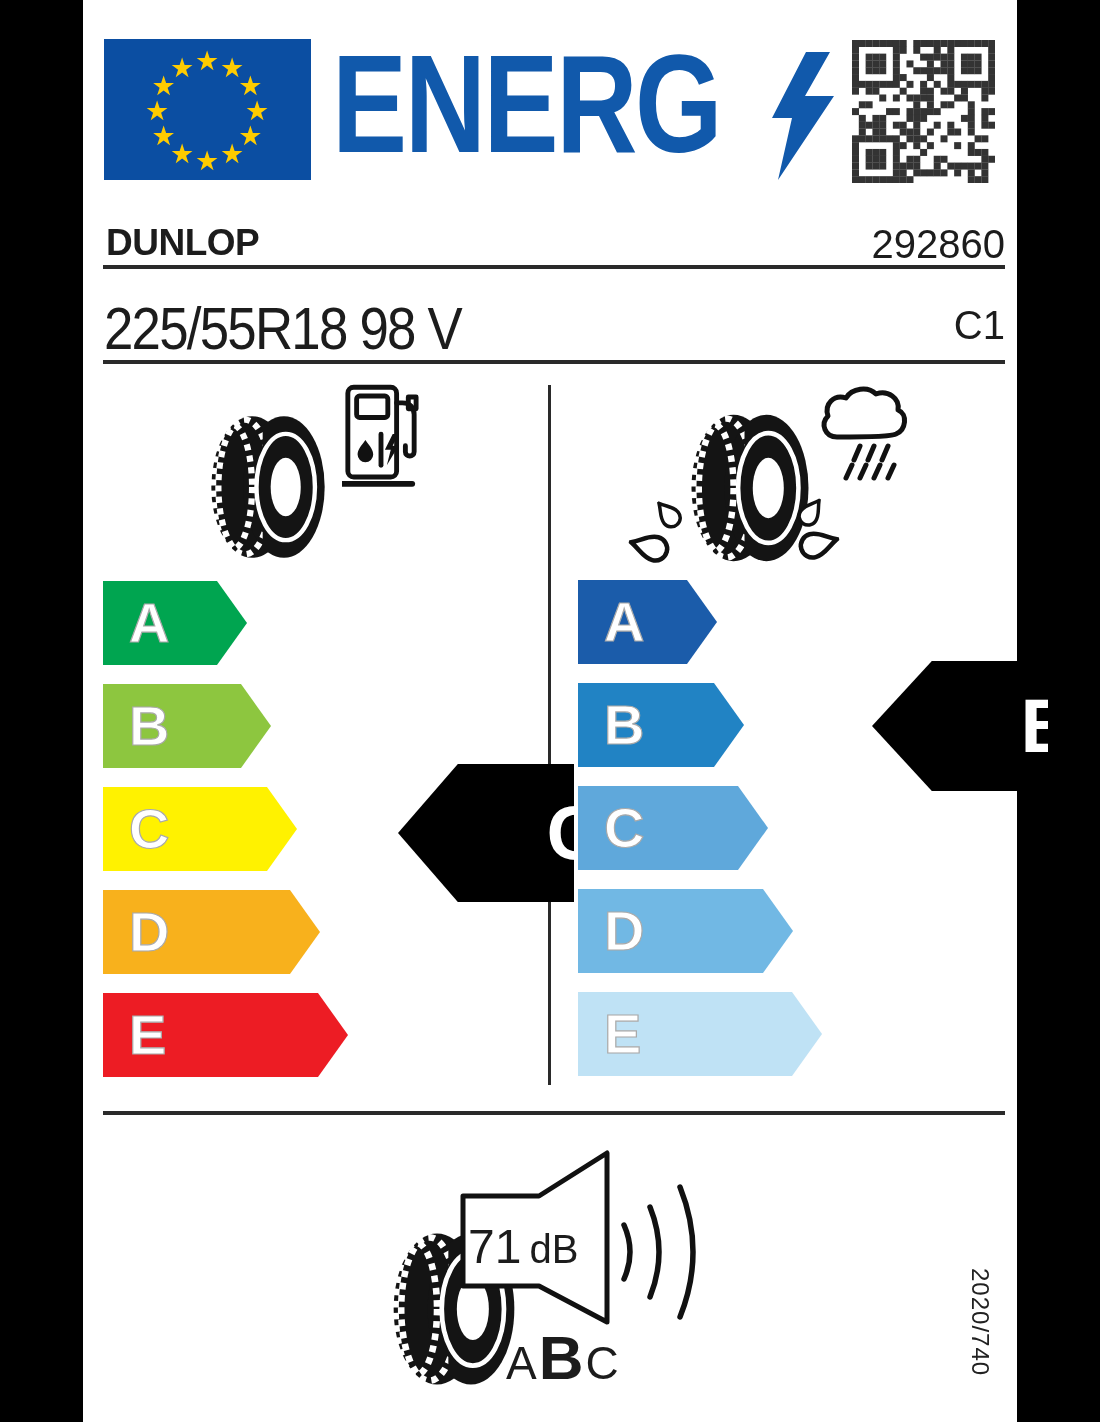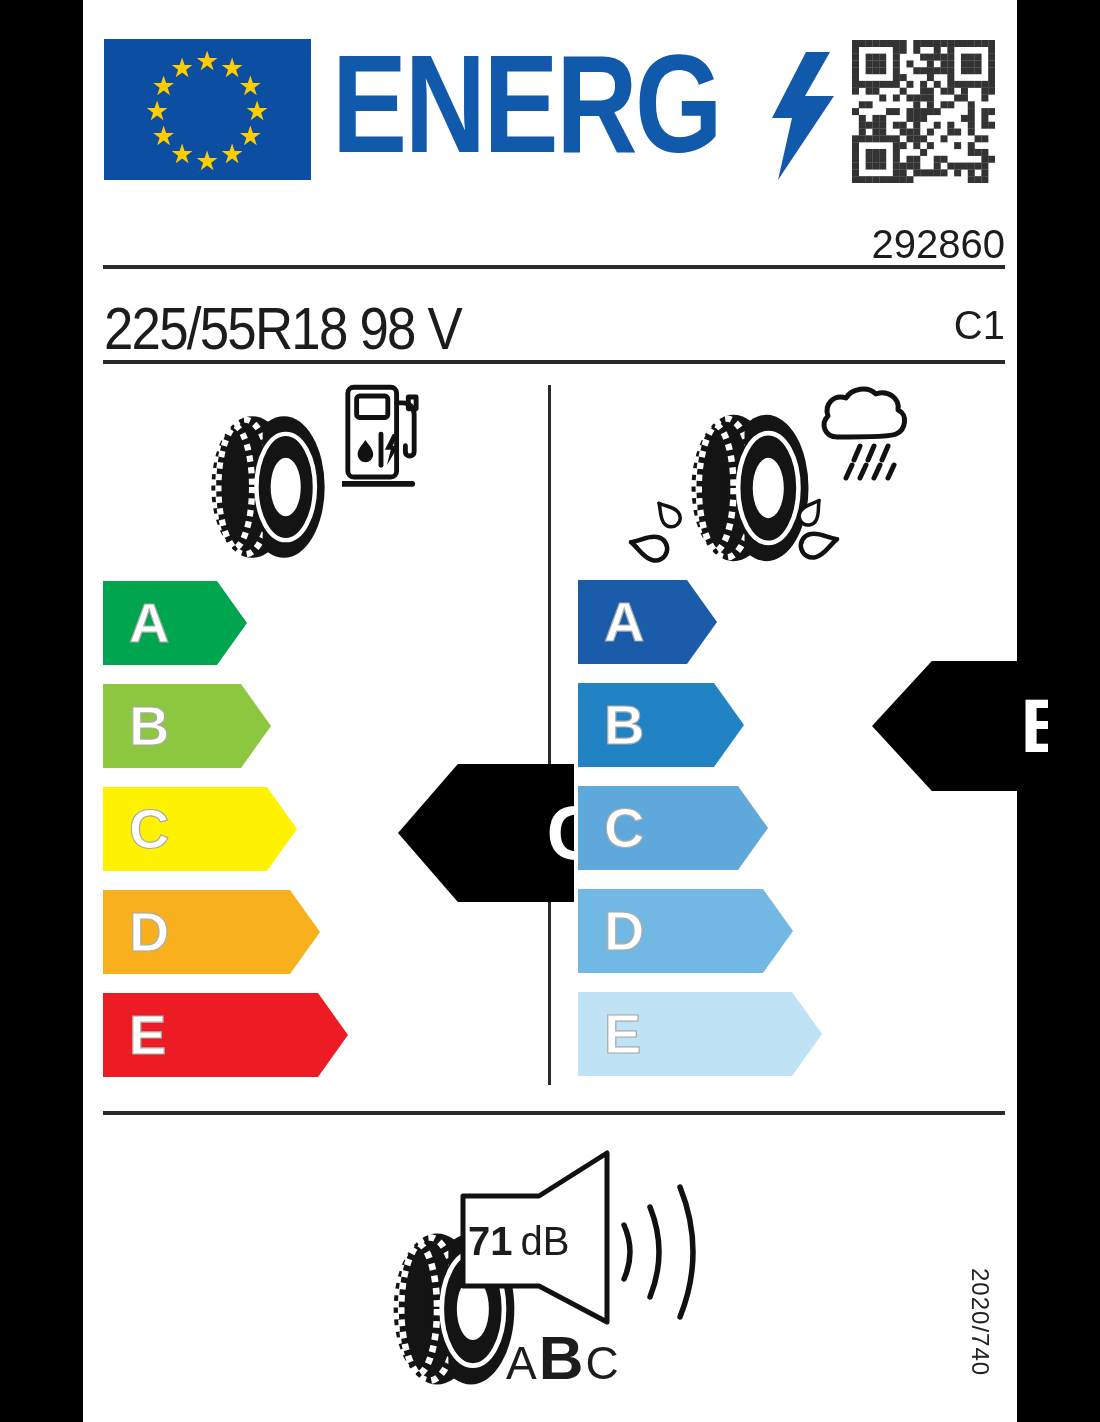--- a/index.html
+++ b/index.html
@@ -38,21 +38,21 @@
               -webkit-text-stroke:1.2px #a9a9a9;}
   .rating-arrow{position:absolute;background:#000;display:flex;align-items:center;justify-content:center;
                 padding-left:16%;box-sizing:border-box;
                 clip-path:polygon(34% 0,100% 0,100% 100%,34% 100%,0 50%);}
   .rating-arrow span{color:#fff;font-weight:bold;font-size:76px;line-height:1;}
   .rating-fuel{left:398px;top:764px;width:112px;height:138px;}
   .rating-wet{left:872px;top:661px;width:122px;height:130px;}
 
   
   .noise-db{position:absolute;left:468px;top:1219px;display:flex;align-items:baseline;gap:8px;}
-  .noise-db .val{font-size:40px;font-weight:bold;}
+  .noise-db .val{font-size:48px;font-weight:normal;}
   .noise-db .unit{font-size:40px;}
   .noise-abc{position:absolute;left:506px;top:1322px;display:flex;align-items:baseline;gap:2px;}
   .noise-abc .la,.noise-abc .lc{font-size:46px;}
   .noise-abc .lb{font-size:62px;font-weight:bold;}
   .reg-vertical{position:absolute;left:966px;top:1268px;writing-mode:vertical-rl;
                 font-size:24px;letter-spacing:1px;color:#222;}
   svg{display:block;}
 </style>
 </head>
 <body>
@@ -338,20 +338,21 @@
       <rect x="27.24" y="136.19" width="7" height="7" fill="#333"></rect>
       <rect x="34.05" y="136.19" width="7" height="7" fill="#333"></rect>
       <rect x="40.86" y="136.19" width="7" height="7" fill="#333"></rect>
       <rect x="47.67" y="136.19" width="7" height="7" fill="#333"></rect>
       <rect x="54.48" y="136.19" width="7" height="7" fill="#333"></rect>
       <rect x="115.76" y="136.19" width="7" height="7" fill="#333"></rect>
       <rect x="122.57" y="136.19" width="7" height="7" fill="#333"></rect>
       <rect x="129.38" y="136.19" width="7" height="7" fill="#333"></rect>
     </svg>
 
+  <div class="brand-name">DUNLOP</div>
   <div class="article">292860</div>
   <div class="rule rule1"></div>
   <div class="size-text">225/55R18 98 V</div>
   <div class="class-text">C1</div>
   <div class="rule rule2"></div>
 
   <div class="divider-v"></div>
 
   <svg class="abs" style="left:206px;top:410px" width="124" height="154" viewBox="0 0 140 170">
       <use href="#tyre"></use>

